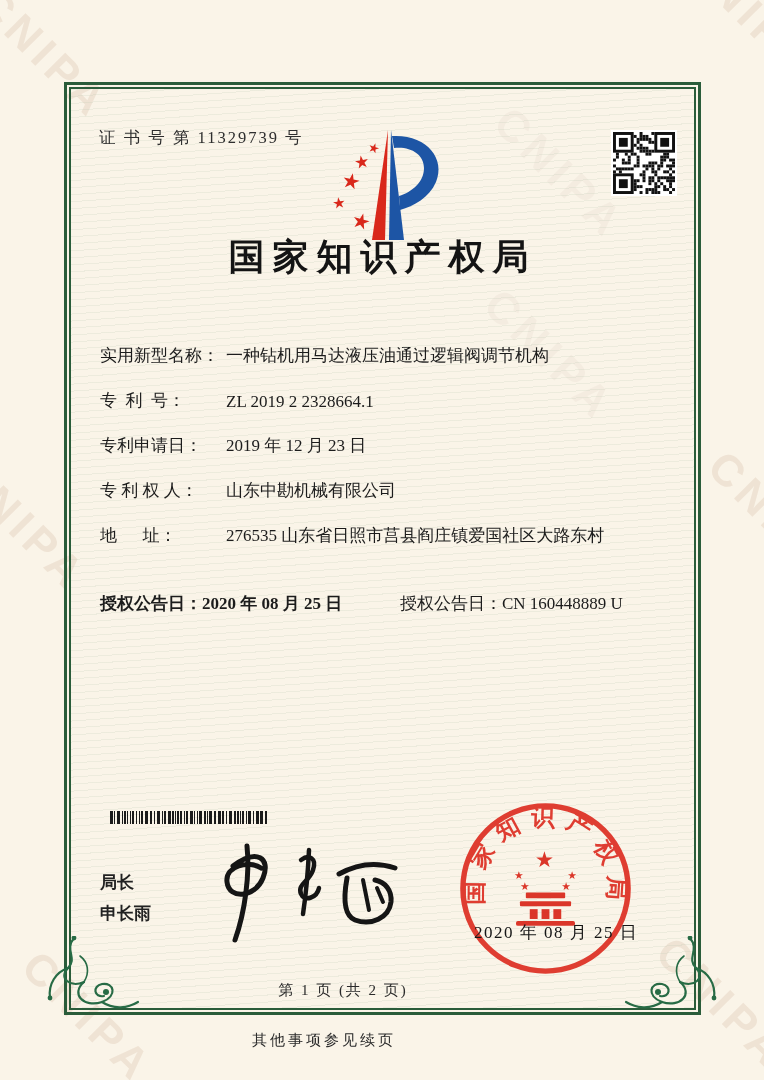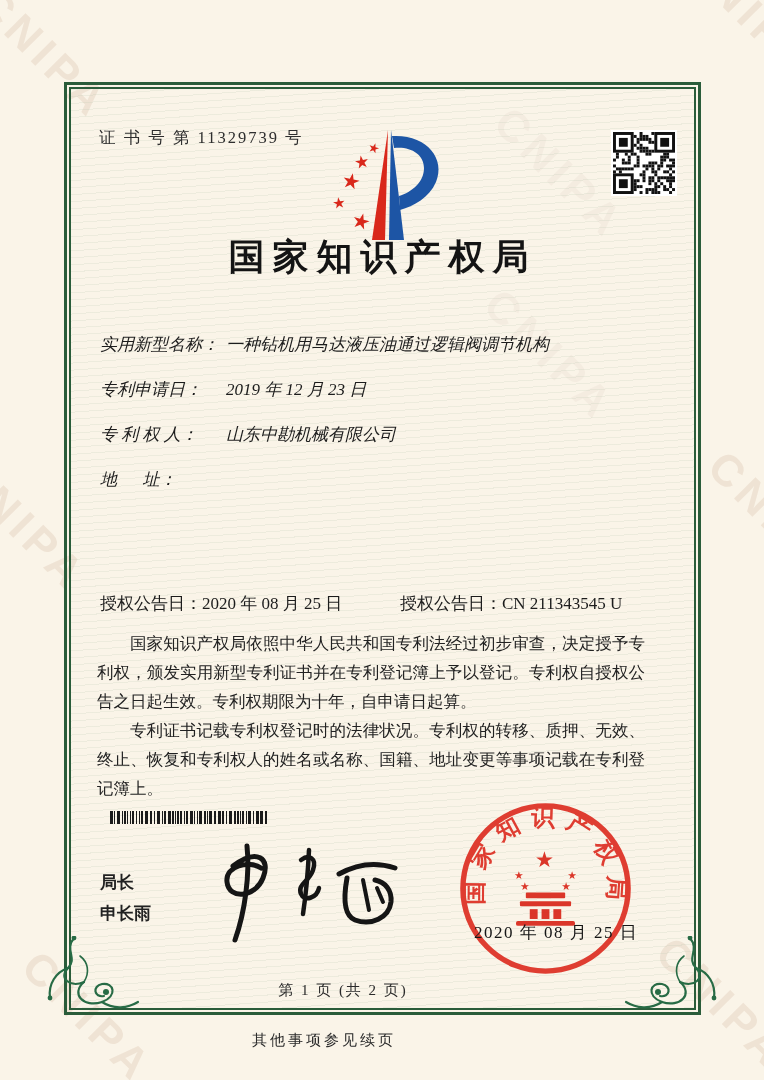--- a/index.html
+++ b/index.html
@@ -30,27 +30,27 @@
   .cert-no{position:absolute;left:99px;top:127px;font-size:16.5px;letter-spacing:2px;color:#2e2e2e;text-align:right;}
 
   .logo{position:absolute;left:330px;top:124px;width:120px;height:122px;}
   .qr{position:absolute;left:611px;top:130px;width:66px;height:66px;background:#fff;padding:2px;box-sizing:border-box;}
   .qr svg{display:block;}
 
   .title{position:absolute;left:64px;width:637px;top:233px;text-align:center;
     font-size:36px;font-weight:bold;letter-spacing:8px;color:#141414;}
 
   .fields{position:absolute;left:100px;top:322px;width:560px;}
-  .field-row{height:45px;display:flex;align-items:center;font-size:17px;font-style:italic;}
+  .field-row{height:45px;display:flex;align-items:flex-end;font-size:17px;}
   .field-row .label{white-space:pre;flex:none;min-width:126px;color:#1c1c1c;}
   .field-row .value{white-space:pre;color:#1c1c1c;}
 
   .grant-row{position:absolute;left:100px;top:592px;width:570px;font-size:17px;}
   .grant-no{position:absolute;left:300px;top:0;white-space:nowrap;}
-  .grant-date{white-space:nowrap;}
+  .grant-date{white-space:nowrap;font-weight:bold;}
 
   .paragraphs{position:absolute;left:97px;top:629px;width:548px;
     font-size:16.5px;line-height:29px;text-align:justify;color:#222;}
   .paragraphs p{margin:0;text-indent:2em;}
 
   .barcode{position:absolute;left:110px;top:811px;width:196px;height:13px;
     display:flex;align-items:stretch;overflow:hidden;}
   .barcode i{display:block;height:100%;}
 
   .director-label{position:absolute;left:100px;top:871px;font-size:17px;font-weight:bold;color:#222;}
@@ -254,41 +254,42 @@
     </div>
 
   <div class="title">国家知识产权局</div>
 
   <div class="fields">
     <div class="field-row">
       <span class="label">实用新型名称：</span>
       <span class="value">一种钻机用马达液压油通过逻辑阀调节机构</span>
     </div>
     <div class="field-row">
+      <span class="label">专  利  号：</span>
+      <span class="value">ZL 2019 2 2328664.1</span>
+    </div>
+    <div class="field-row">
       <span class="label">专利申请日：</span>
       <span class="value">2019 年 12 月 23 日</span>
     </div>
     <div class="field-row">
       <span class="label">专 利 权 人：</span>
       <span class="value">山东中勘机械有限公司</span>
     </div>
     <div class="field-row">
       <span class="label">地      址：</span>
+      <span class="value">276535 山东省日照市莒县阎庄镇爱国社区大路东村</span>
     </div>
   </div>
 
   <div class="grant-row">
     <span class="grant-date"><span>授权公告日：</span><span>2020 年 08 月 25 日</span></span>
-    <span class="grant-no"><span>授权公告日：</span><span>CN 211343545 U</span></span>
-  </div>
-
-  <div class="paragraphs">
-    <p>国家知识产权局依照中华人民共和国专利法经过初步审查，决定授予专利权，颁发实用新型专利证书并在专利登记簿上予以登记。专利权自授权公告之日起生效。专利权期限为十年，自申请日起算。</p>
-    <p>专利证书记载专利权登记时的法律状况。专利权的转移、质押、无效、终止、恢复和专利权人的姓名或名称、国籍、地址变更等事项记载在专利登记簿上。</p>
-  </div>
+    <span class="grant-no"><span>授权公告日：</span><span>CN 160448889 U</span></span>
+  </div>
+
 
   <div class="barcode">
       <i style="width:3px;background:#1b1b1b;flex:none"></i>
       <i style="width:1px;flex:none"></i>
       <i style="width:1px;background:#1b1b1b;flex:none"></i>
       <i style="width:2px;flex:none"></i>
       <i style="width:3px;background:#1b1b1b;flex:none"></i>
       <i style="width:2px;flex:none"></i>
       <i style="width:1px;background:#1b1b1b;flex:none"></i>
       <i style="width:1px;flex:none"></i>

